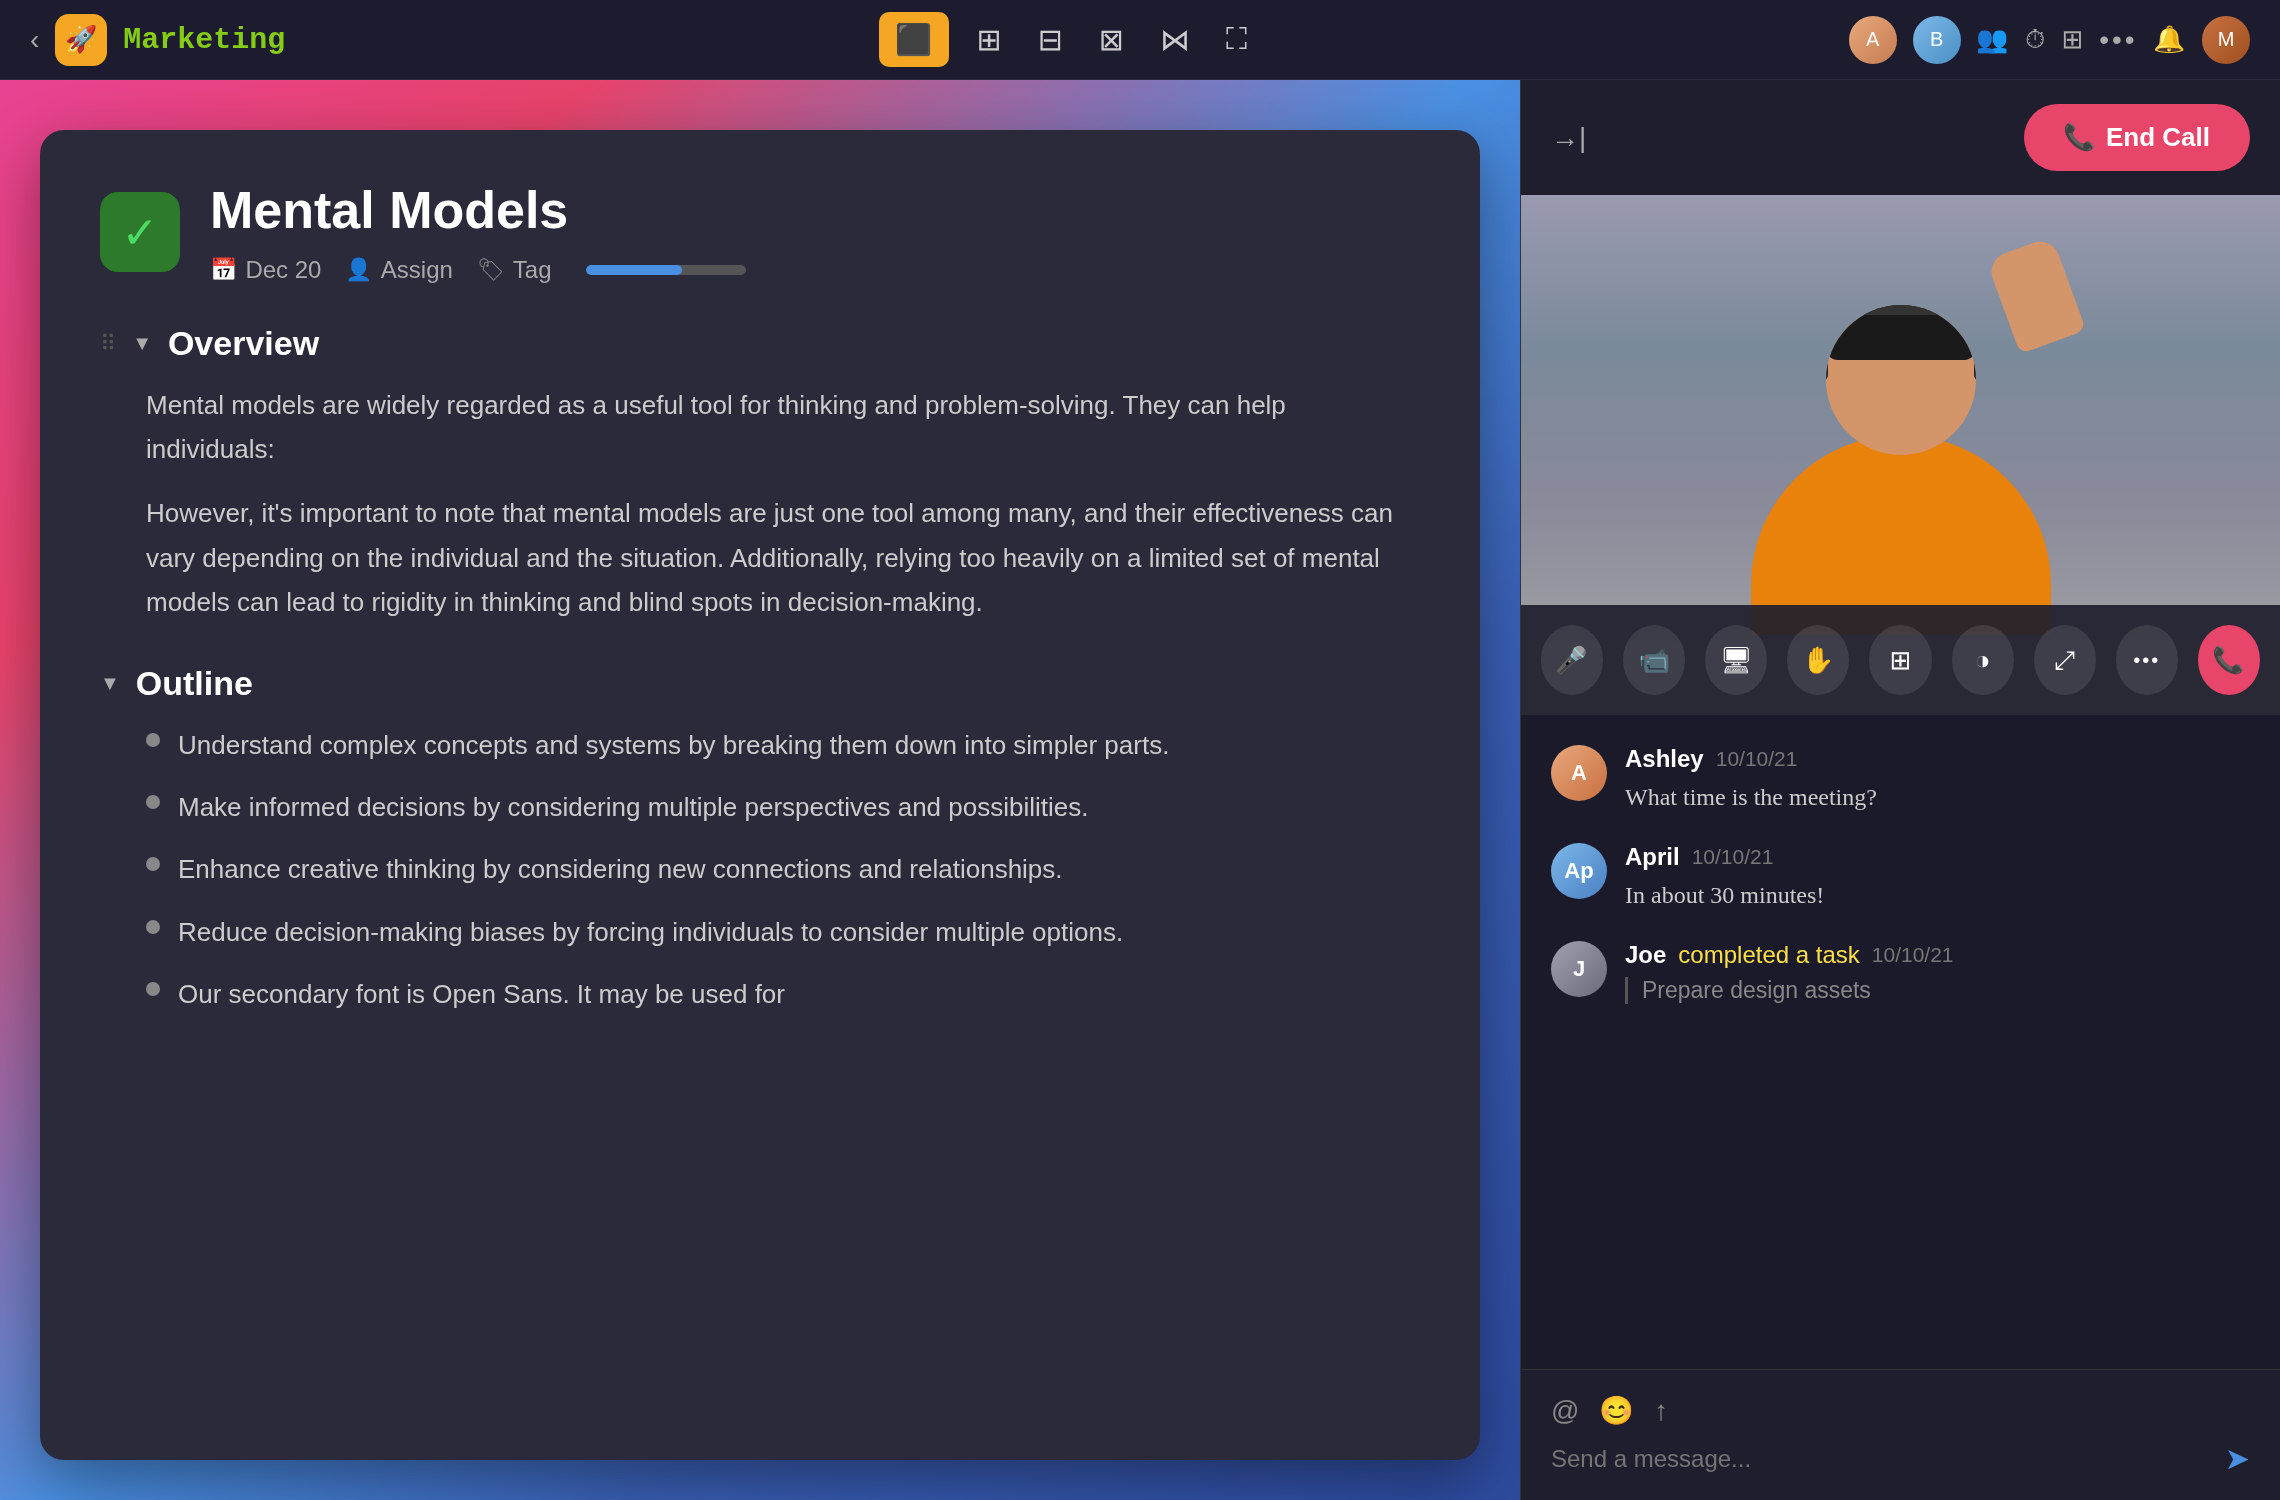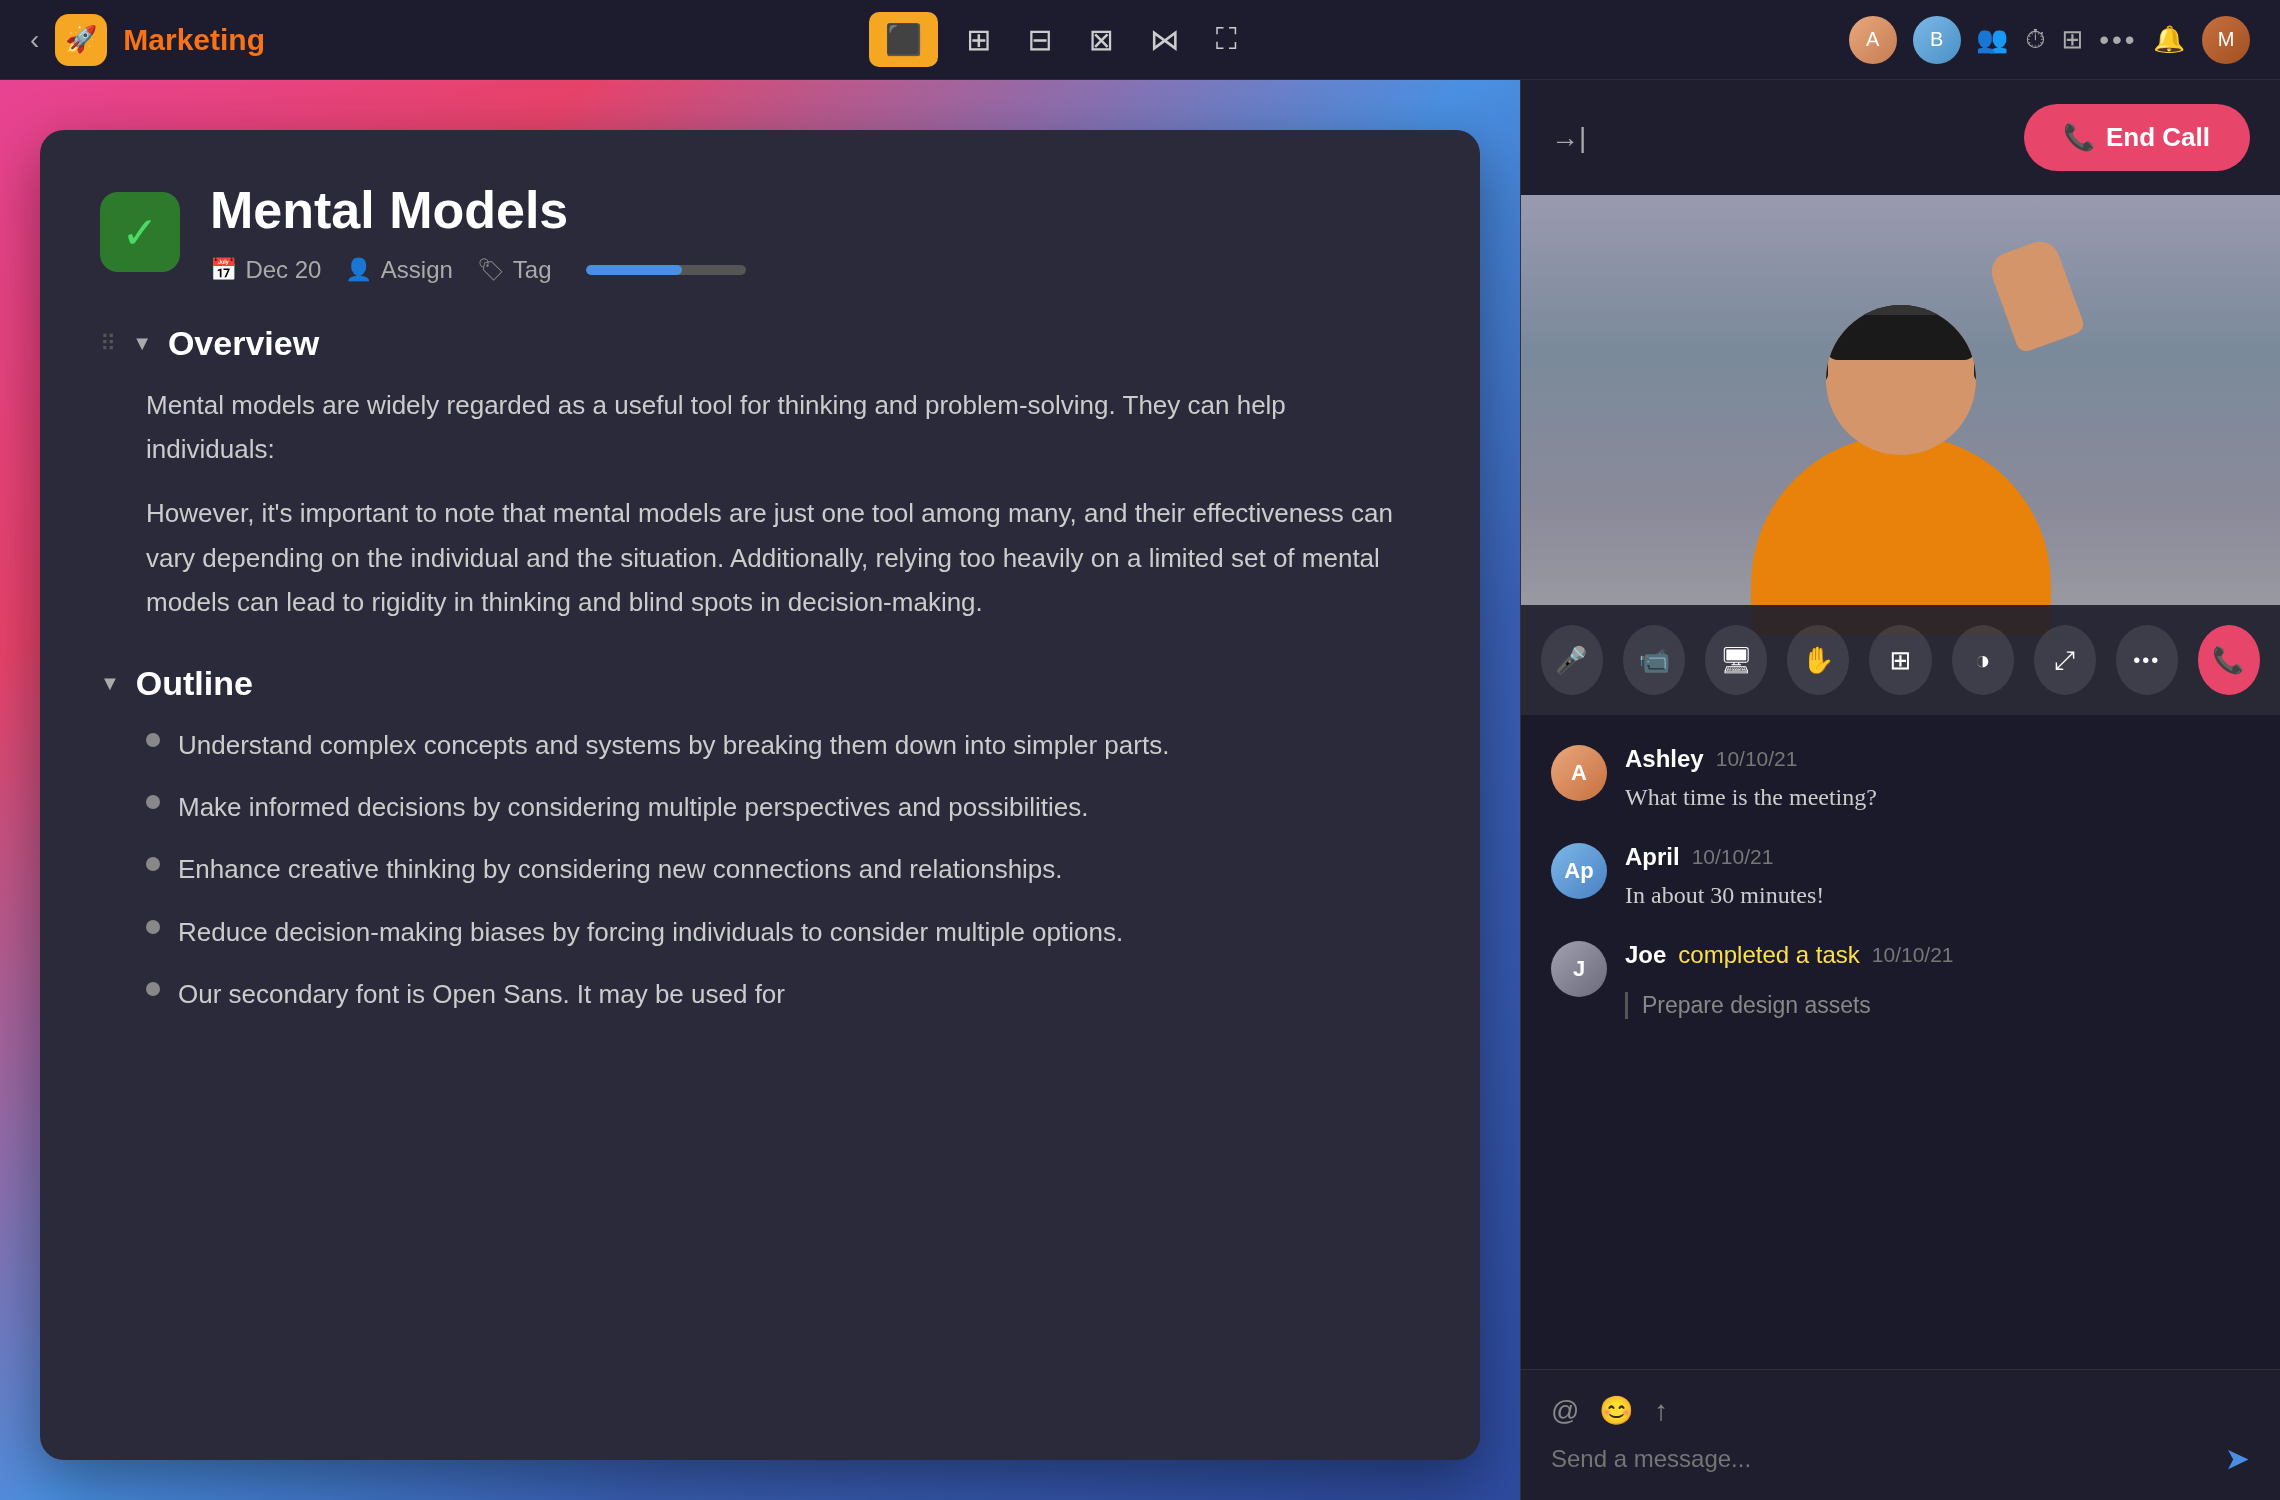--- a/index.html
+++ b/index.html
@@ -37,23 +37,24 @@
       width: 52px;
       height: 52px;
       background: #f5a623;
       border-radius: 14px;
       display: flex;
       align-items: center;
       justify-content: center;
       font-size: 26px;
     }
     .app-title {
-      color: #f97316;
+      color: #84cc16;
       font-size: 30px;
       font-weight: 600;
+      font-family: Liberation Mono, monospace;
     }
     .topbar-center {
       display: flex;
       align-items: center;
       gap: 20px;
     }
     .toolbar-icon {
       color: #ccc;
       font-size: 30px;
       cursor: pointer;
@@ -394,21 +395,21 @@
       font-size: 24px;
     }
     .task-ref {
       display: flex;
       align-items: center;
       gap: 10px;
       color: #888;
       font-size: 23px;
       border-left: 3px solid #555;
       padding-left: 14px;
-      margin-top: 23px;
+      margin-top: 8px;
     }
 
     
     .chat-input-area {
       padding: 24px 30px;
       border-top: 1px solid #333;
       background: #1e1e2e;
     }
     .chat-input-tools {
       display: flex;

